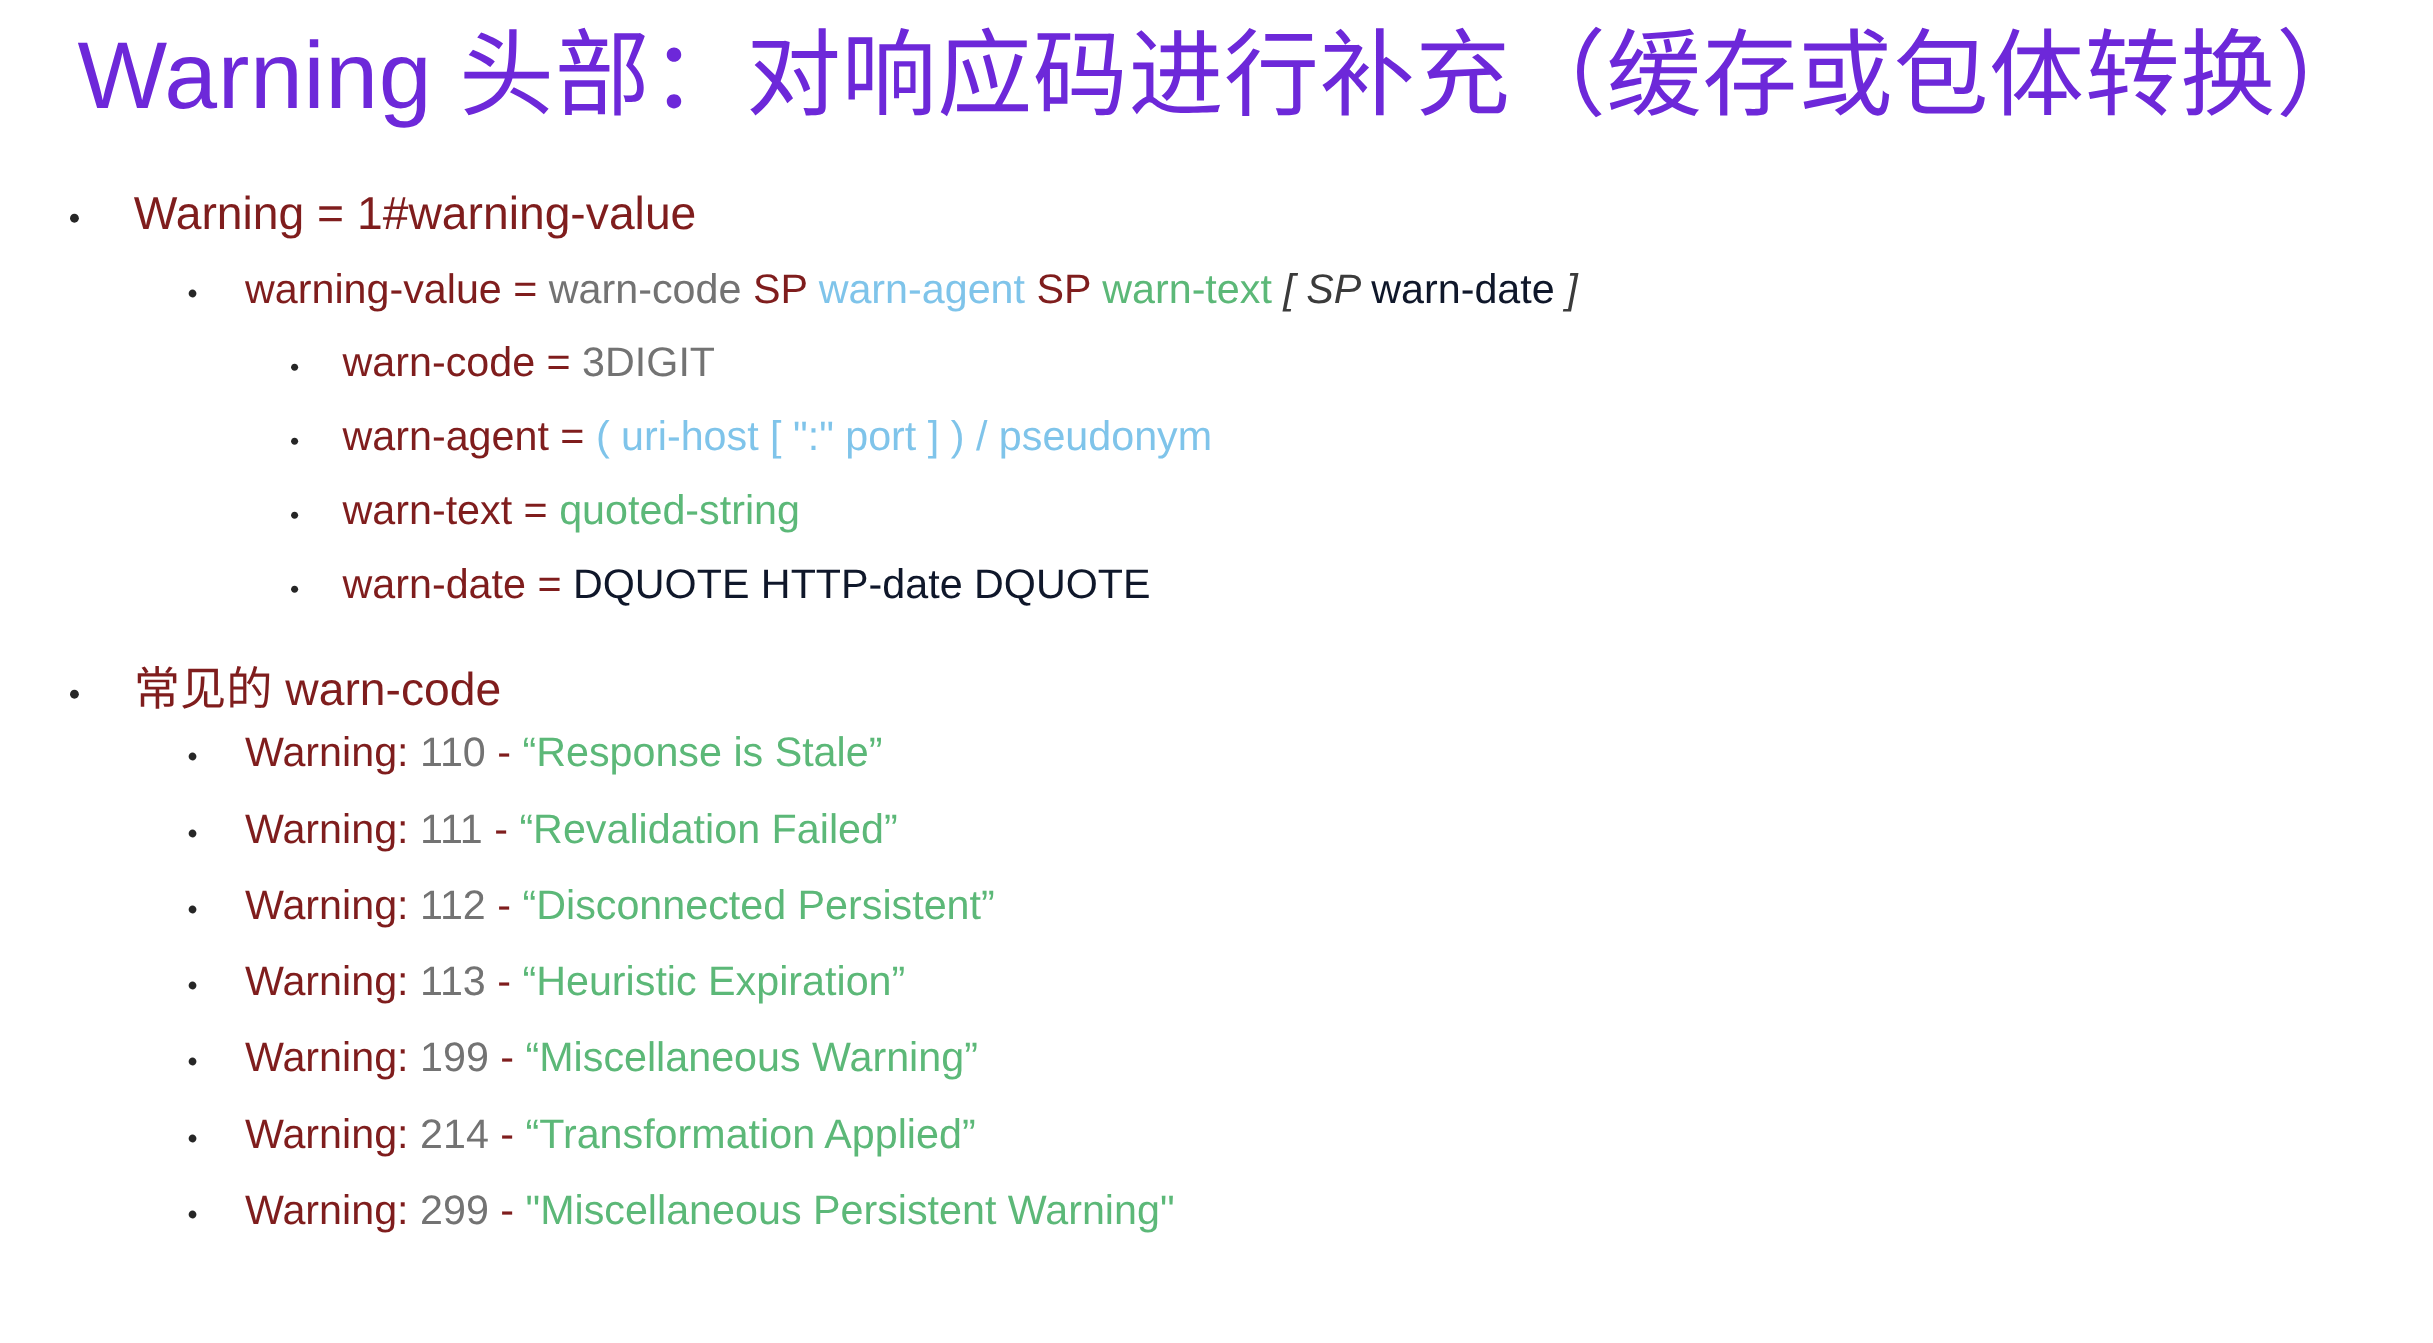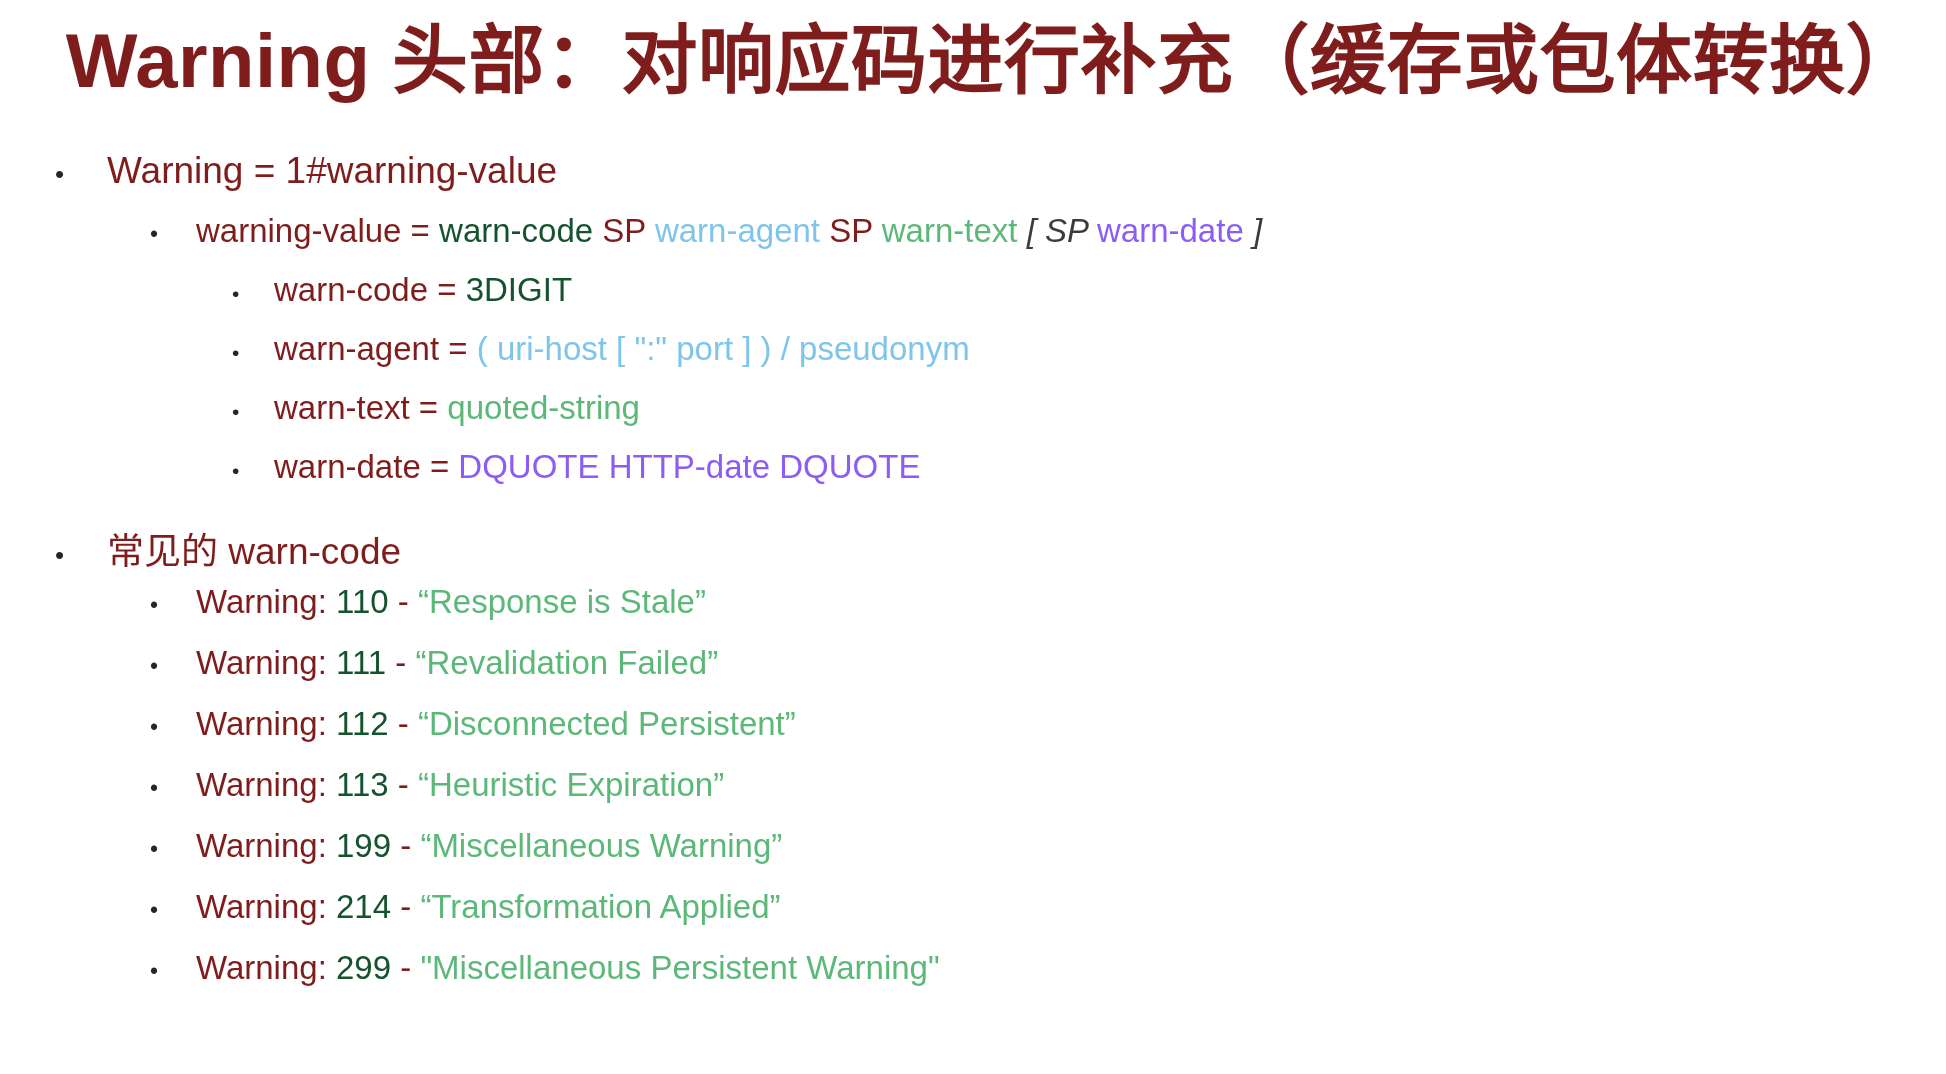--- a/index.html
+++ b/index.html
@@ -25,25 +25,24 @@
   }
 
   
   .slide-title {
     position: absolute;
     left: 62px;
     top: 18px;
     width: 1860px;
     font-size: 76px;
     line-height: 1.12;
-    font-weight: 700;
-    color: #7f1d1d;
+    font-weight: 400;
+    color: #6d28d9;
     letter-spacing: 0.5px;
     white-space: nowrap;
-    text-align: right;
   }
 
   
   .body-area {
     position: absolute;
     left: 0;
     top: 150px;
     width: 1946px;
   }
 
@@ -108,24 +107,24 @@
     height: 14px;
   }
 
   
   .code-row {
     height: 61px;
   }
 
   
   .c-default { color: #7f1d1d; }
-  .c-red     { color: #14532d; margin-top: 48px; }
+  .c-red     { color: #737373; margin-top: 48px; }
   .c-blue    { color: #7fc4ea; }
   .c-green   { color: #5cb878; }
-  .c-gold    { color: #8b5cf6; }
+  .c-gold    { color: #0f172a; }
   .c-dark    { color: #3b3b3b; font-style: italic; }
 </style>
 </head>
 <body>
 
 <div class="slide">
 
   <div class="slide-title">Warning 头部：对响应码进行补充（缓存或包体转换）</div>
 
   <div class="body-area">

